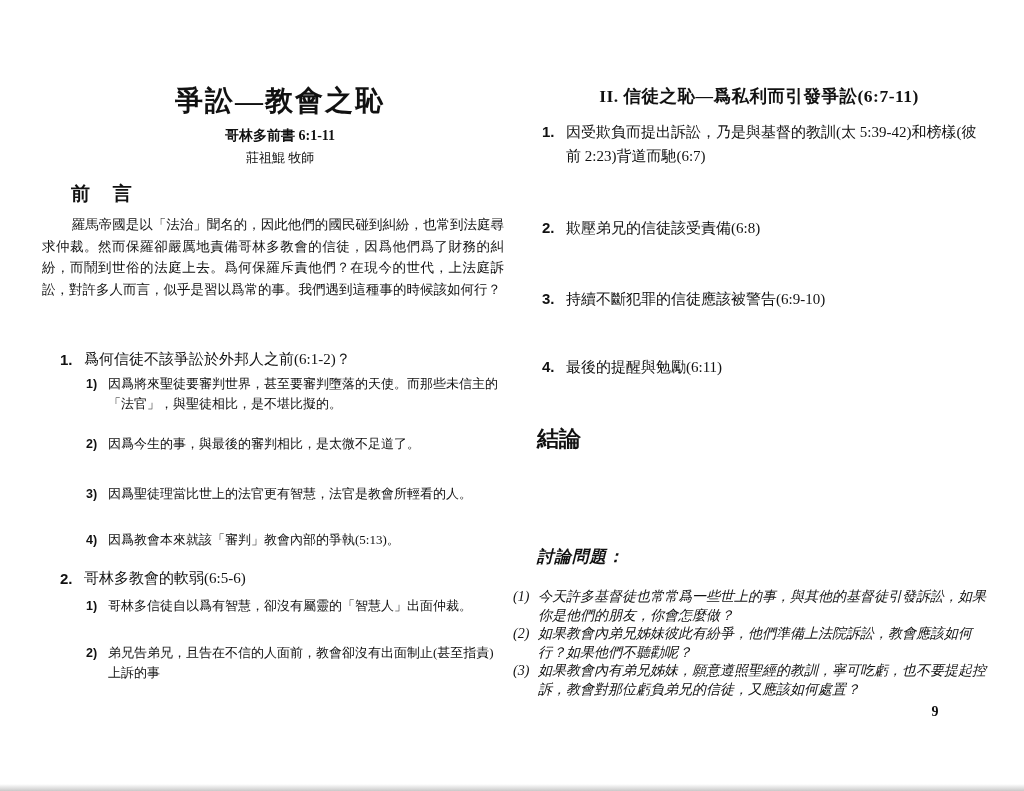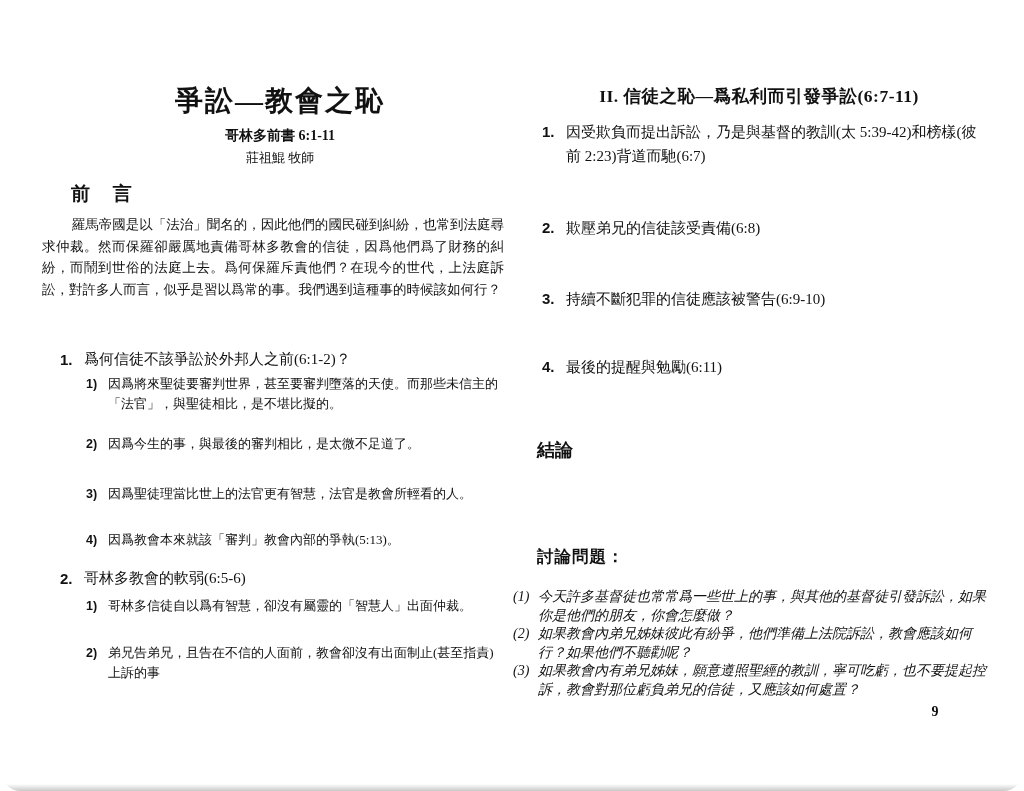--- a/index.html
+++ b/index.html
@@ -8,21 +8,20 @@
     background: #ffffff;
   }
   .page {
     position: relative;
     width: 1024px;
     height: 791px;
     background: #ffffff;
     overflow: hidden;
     color: #111111;
     font-family: "Liberation Serif", "DejaVu Serif", serif;
-    border-radius: 21px;
   }
   
   .abs { position: absolute; }
   .center { text-align: center; }
 
   
   .doc-title {
     left: 50px; top: 82px; width: 460px;
     font-size: 28px; font-weight: bold;
     letter-spacing: 2px;
@@ -63,26 +62,26 @@
   }
   .li .txt { flex: 1; }
 
   .l1 { left: 60px; width: 436px; font-size: 15px; line-height: 23px; }
   .l2 { left: 86px; width: 412px; font-size: 13px; line-height: 20px; }
   .l2 .num { flex: 0 0 22px; font-size: 12.5px; }
 
   .r1 { left: 542px; width: 446px; font-size: 15px; line-height: 24px; }
 
   .conclusion-heading {
-    left: 537px; top: 438px;
-    font-size: 18px; font-weight: bold;
+    left: 537px; top: 424px;
+    font-size: 22px; font-weight: bold;
   }
   .discussion-heading {
     left: 537px; top: 546px;
-    font-size: 16.5px; font-weight: 600; 
+    font-size: 16.5px; font-weight: 600; font-style: italic;
     letter-spacing: 1px;
   }
   .questions {
     left: 513px; top: 588px; width: 476px;
     font-size: 14px; font-style: italic; line-height: 18.5px;
   }
   .q-item { display: flex; align-items: flex-start; }
   .q-item .num { flex: 0 0 25px; font-weight: normal; font-family: "Liberation Serif", serif; }
   .q-item .txt { flex: 1; }
 

